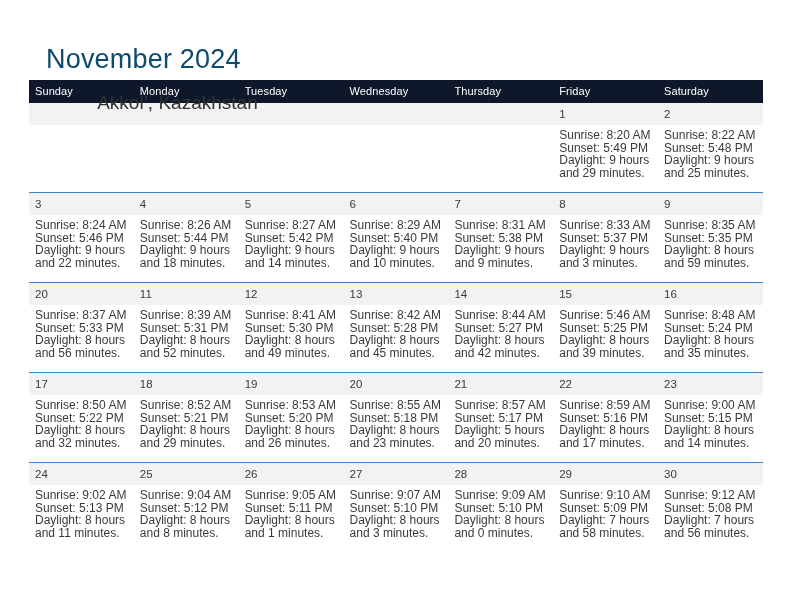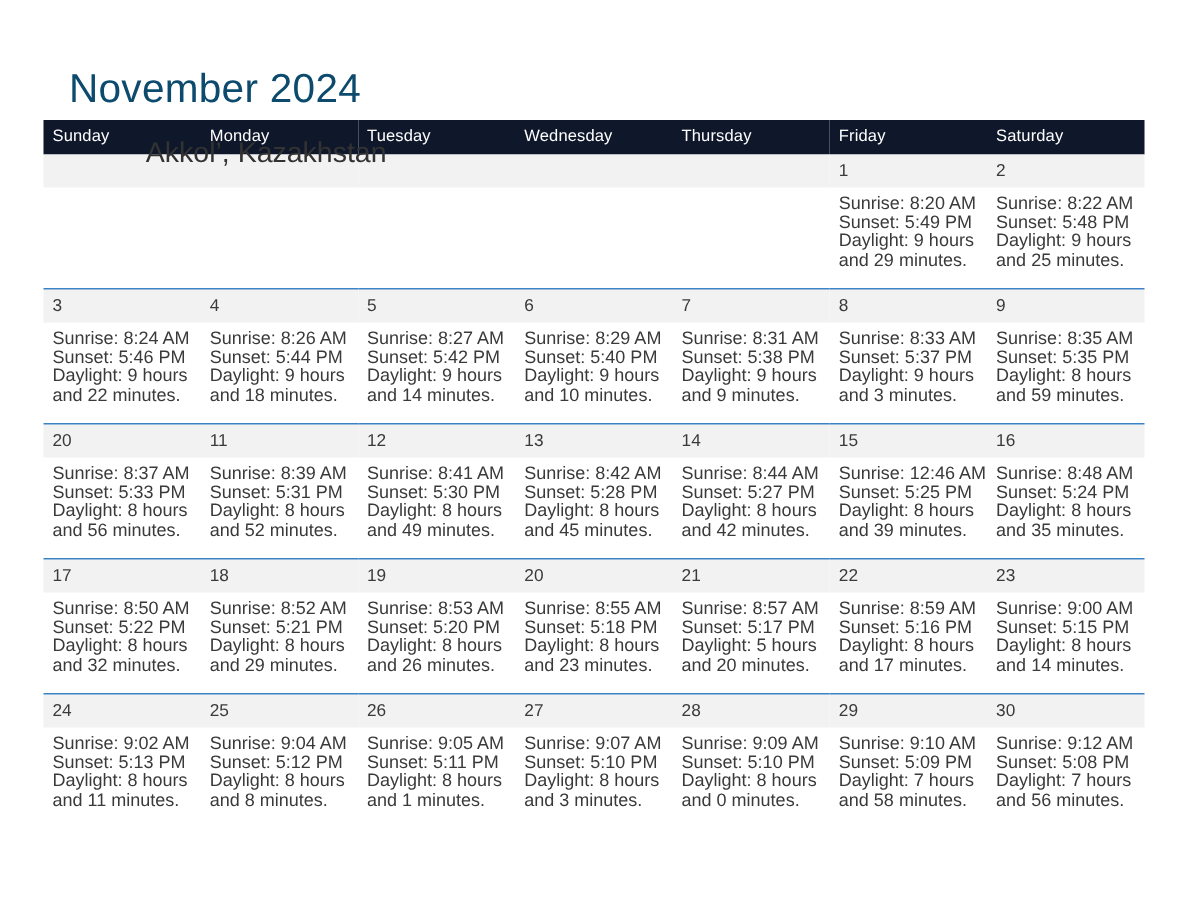--- a/index.html
+++ b/index.html
@@ -340,21 +340,21 @@
                 <div>Sunrise: 8:44 AM</div>
                 <div>Sunset: 5:27 PM</div>
                 <div class="daylight">Daylight: 8 hours and 42 minutes.</div>
               </div>
             </div>
           </td>
           <td>
             <div class="cell">
               <div class="daynum">15</div>
               <div class="details">
-                <div>Sunrise: 12:46 AM</div>
+                <div>Sunrise: 5:46 AM</div>
                 <div>Sunset: 5:25 PM</div>
                 <div class="daylight">Daylight: 8 hours and 39 minutes.</div>
               </div>
             </div>
           </td>
           <td>
             <div class="cell">
               <div class="daynum">16</div>
               <div class="details">
                 <div>Sunrise: 8:48 AM</div>

